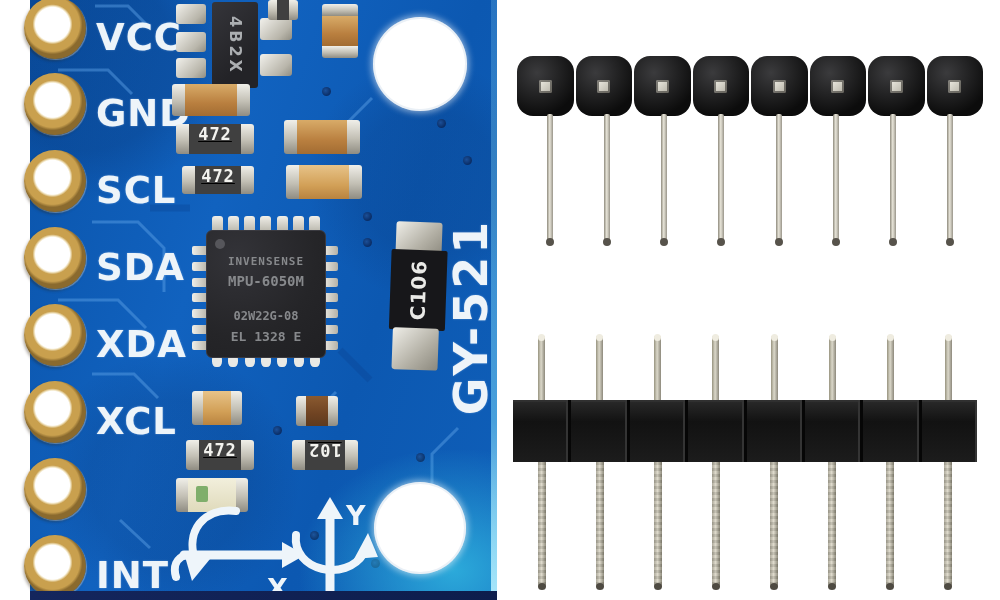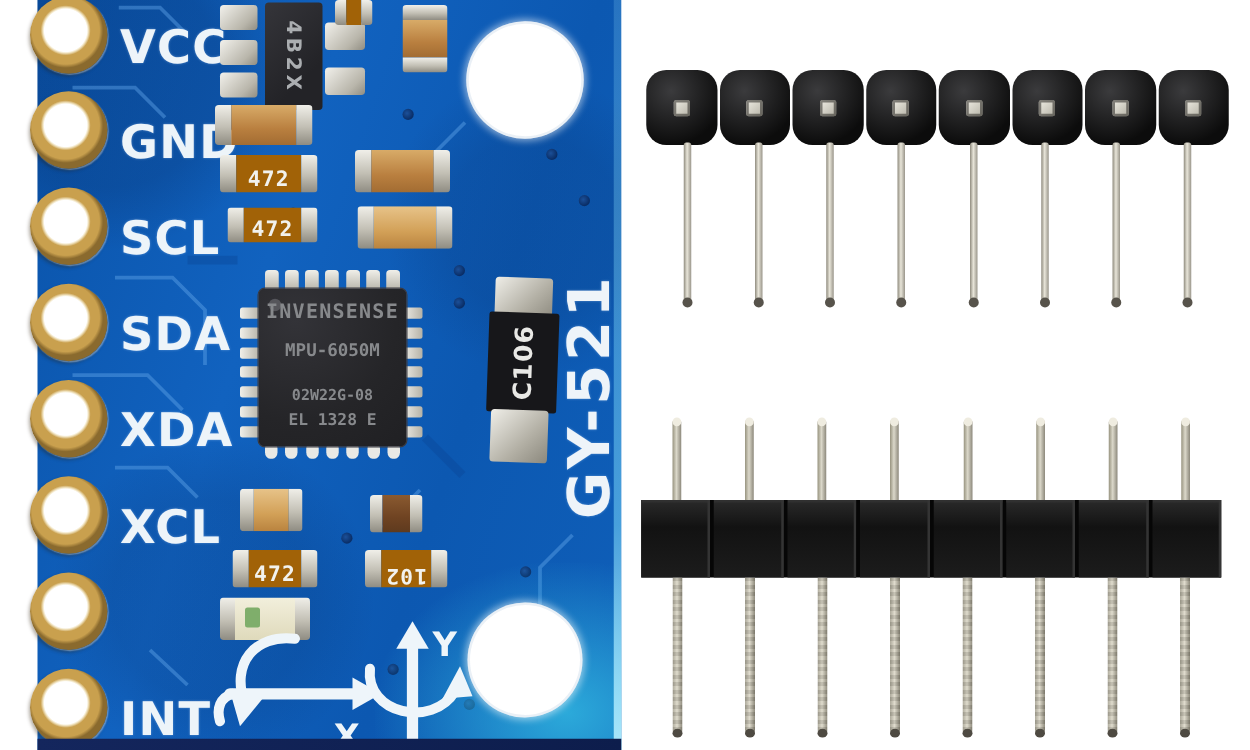--- a/index.html
+++ b/index.html
@@ -33,21 +33,21 @@
   .pinlbl{color:#edf4f9;font-weight:bold;font-size:37px;letter-spacing:1px;margin-top:19px;
     text-shadow:0 0 2px rgba(190,220,255,.45);}
 
   .mount-hole{border-radius:50%;background:#fff;
     box-shadow:0 0 6px 2px rgba(255,255,255,.5), inset 0 0 0 2px rgba(185,205,225,.3);}
 
   
   .cmp{position:absolute;display:flex;border-radius:3px;overflow:hidden;}
   .cap-end{flex:0 0 13px;height:100%;
     background:linear-gradient(180deg,#f0efe9,#c2bfb4 55%,#8f8c82);}
-  .res-mid{flex:1;background:#a16207;display:flex;align-items:flex-end;justify-content:center;}
+  .res-mid{flex:1;background:#404040;display:flex;align-items:flex-start;justify-content:center;text-decoration:underline;}
   .res-val{color:#f2f2ee;font-family:"DejaVu Sans Mono","Liberation Mono",monospace;
     font-weight:bold;font-size:17px;letter-spacing:1px;}
   .flip{transform:rotate(180deg);}
   .cer-mid{flex:1;background:linear-gradient(180deg,#d8ab68,#b97f3f 60%,#a26c32);}
   .cer-mid.light{background:linear-gradient(180deg,#e7c389,#d2a057 60%,#b9833f);}
   .cer-mid.dark{background:linear-gradient(180deg,#8a5a30,#6f4322 60%,#5e3a1e);}
   .led-mid{flex:1;background:linear-gradient(180deg,#f2efdc,#dfdabb);position:relative;}
   .led-dot{position:absolute;left:8px;top:8px;width:12px;height:16px;background:#7fae6b;border-radius:2px;}
   .pad{position:absolute;border-radius:3px;
     background:linear-gradient(135deg,#f2f1ec,#b9b6ab 70%,#908d82);}
@@ -269,21 +269,21 @@
     <div class="ic-pin-r"></div>
   <div class="ic-pin-r"></div>
       <div class="ic-pin-r"></div>
       <div class="ic-pin-r"></div>
       <div class="ic-pin-r"></div>
       <div class="ic-pin-r"></div>
       <div class="ic-pin-r"></div>
     </div>
   <div class="abs" id="main-ic" style="left:206px;top:230px;width:118px;height:126px">
     <div id="ic-dimple"></div>
-    <div class="ic-line" style="top:8px;font-size:16px;letter-spacing:1px">INVENSENSE</div>
+    <div class="ic-line" style="top:24px;font-size:11px;letter-spacing:1px">INVENSENSE</div>
     <div class="ic-line" style="top:42px;font-size:14px">MPU-6050M</div>
     <div class="ic-line" style="top:78px;font-size:12px">02W22G-08</div>
     <div class="ic-line" style="top:98px;font-size:13px">EL 1328 E</div>
   </div>
 
   <div class="abs" id="c106-wrap" style="left:390px;top:222px;width:56px;height:150px">
     <div class="c106-end" style="top:0;height:34px"></div>
     <div id="c106-body">
       <span>C106</span>
     </div>

